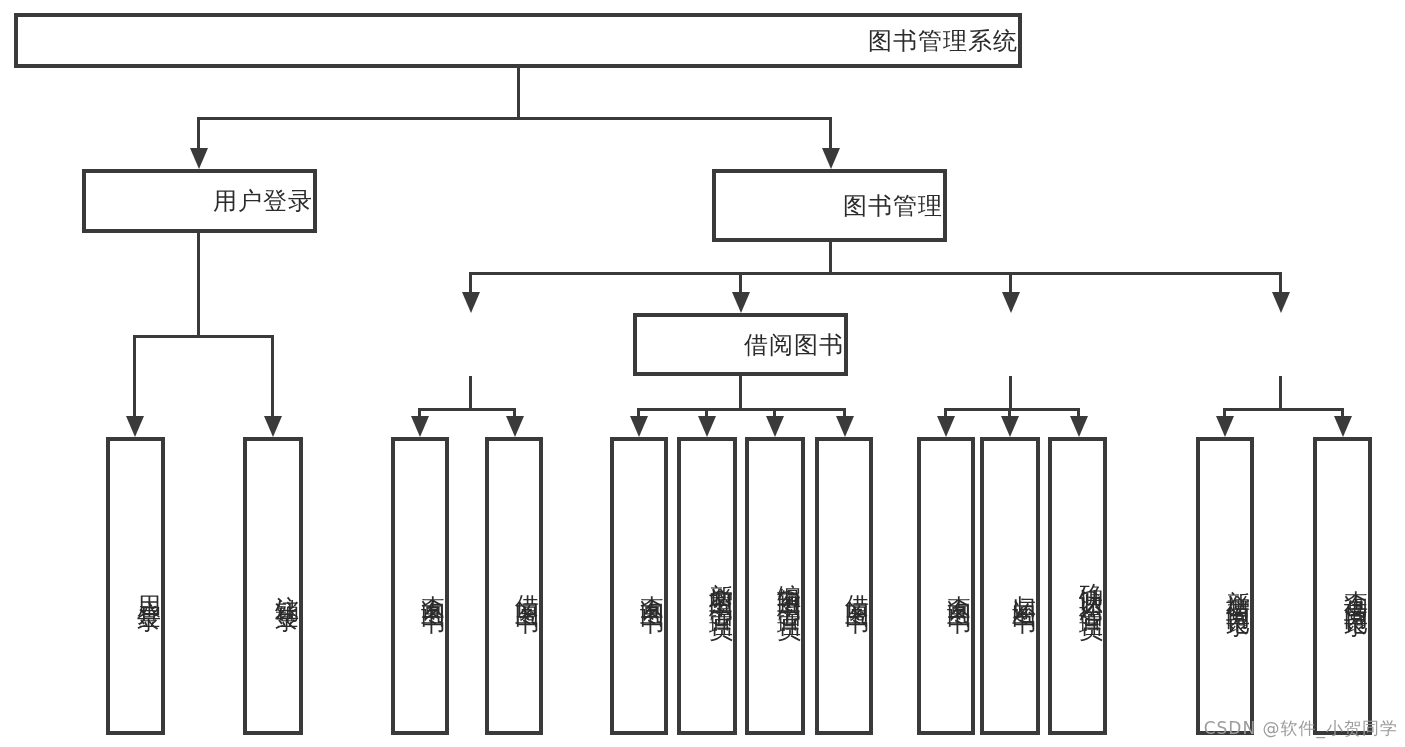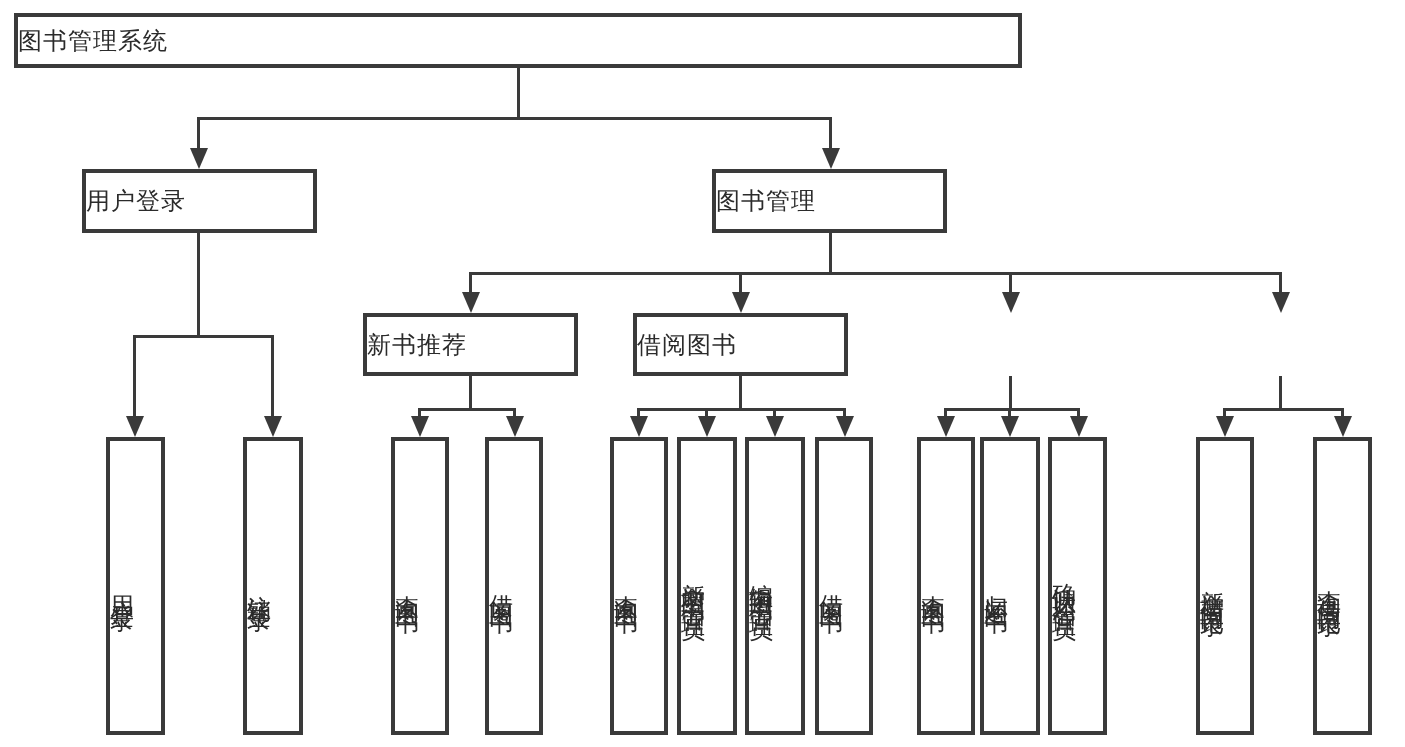--- a/index.html
+++ b/index.html
@@ -10,22 +10,22 @@
     --background:#ffffff;
   }
   *{margin:0;padding:0;box-sizing:border-box;}
   body{background:#fff;font-family:"DejaVu Sans","Liberation Sans",sans-serif;}
   .stage{
     position:relative;width:1405px;height:747px;
     background:var(--background);overflow:hidden;
   }
   .node{
     position:absolute;background:#fff;border:4px solid var(--box-border);
-    display:flex;align-items:center;justify-content:flex-start;
-    color:var(--text);font-size:24px;letter-spacing:1px;z-index:2;
+    display:flex;align-items:center;justify-content:flex-end;
+    color:var(--text);font-size:24px;letter-spacing:1px;z-index:2;padding-left:28px;
   }
   .node .vtext{
     writing-mode:vertical-rl;text-orientation:mixed;
     letter-spacing:5px;line-height:1;white-space:nowrap;
   }
   .hl{position:absolute;height:3px;background:var(--line);z-index:1;}
   .vl{position:absolute;width:3px;background:var(--line);z-index:1;}
   .ar{
     position:absolute;width:0;height:0;z-index:1;
     border-left:9px solid transparent;border-right:9px solid transparent;
@@ -100,27 +100,24 @@
   <div class="ar" style="left:1216px;top:416px"></div>
   <div class="ar" style="left:1334px;top:416px"></div>
 
   <div class="node" style="left:14px;top:13px;width:1008px;height:55px">
     <span>图书管理系统</span>
   </div>
 
   <div class="node" style="left:82px;top:169px;width:235px;height:64px">
     <span>用户登录</span>
   </div>
-  <div class="node" style="left:712px;top:169px;width:235px;height:64px">
+  <div class="node" style="left:712px;top:169px;width:235px;height:73px">
     <span>图书管理</span>
   </div>
 
-  <div class="node" style="left:363px;top:313px;width:215px;height:63px">
-    <span>新书推荐</span>
-  </div>
   <div class="node" style="left:633px;top:313px;width:215px;height:63px">
     <span>借阅图书</span>
   </div>
 
   <div class="node" style="left:106px;top:437px;width:59px;height:298px">
     <span class="vtext">用户登录</span>
   </div>
   <div class="node" style="left:243px;top:437px;width:60px;height:298px">
     <span class="vtext">注销登录</span>
   </div>
@@ -155,14 +152,15 @@
     <span class="vtext">确认归还（管理员）</span>
   </div>
 
   <div class="node" style="left:1196px;top:437px;width:58px;height:298px">
     <span class="vtext">新增借阅记录</span>
   </div>
   <div class="node" style="left:1313px;top:437px;width:59px;height:298px">
     <span class="vtext">查询借阅记录</span>
   </div>
 
+  <div class="watermark">CSDN @软件_小贺同学</div>
 
 </div>
 
 </body></html>

